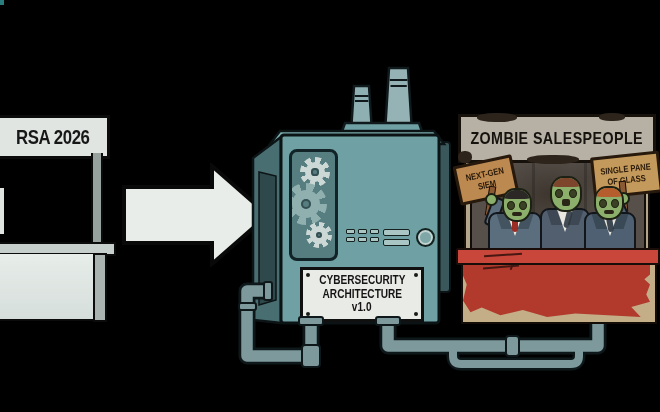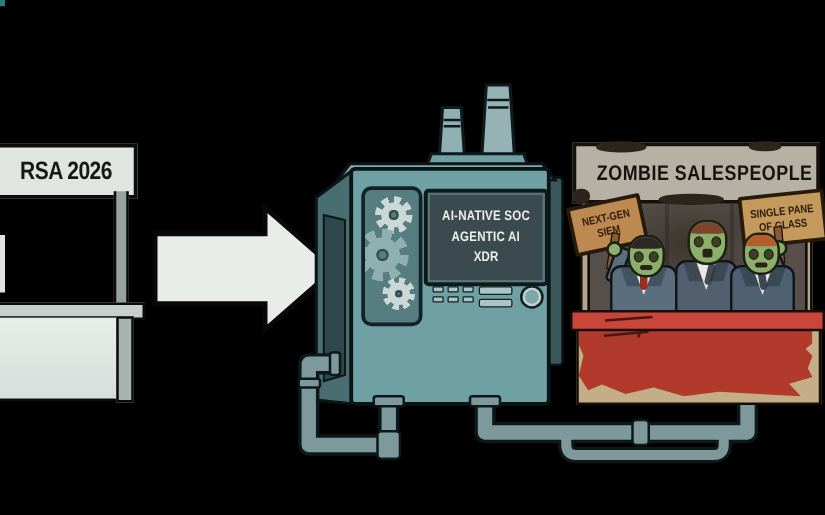--- a/index.html
+++ b/index.html
@@ -55,21 +55,21 @@
   #booth-post-l{left:464px;top:150px;width:12px;height:104px;background:#b2a78d;border:2px solid #140f0a;}
   #booth-post-r{left:634px;top:150px;width:12px;height:104px;background:#b2a78d;border:2px solid #140f0a;}
   #booth-backdrop{left:470px;top:152px;width:172px;height:101px;border:2px solid #120d08;
     background:
       radial-gradient(90px 60px at 45% 40%,rgba(40,32,24,.55),transparent 70%),
       radial-gradient(60px 40px at 82% 18%,rgba(40,32,24,.4),transparent 70%),
       linear-gradient(90deg,transparent 60px,rgba(0,0,0,.22) 60px,rgba(0,0,0,.22) 63px,transparent 63px,
                       transparent 112px,rgba(0,0,0,.22) 112px,rgba(0,0,0,.22) 115px,transparent 115px),
       #57504a;}
   #banner{left:458px;top:114px;width:192px;height:43px;background:#b6b1a4;border:3px solid #17110c;
-          display:flex;align-items:center;justify-content:flex-start;}
+          display:flex;align-items:center;justify-content:center;}
   #banner .lbl{font-weight:bold;font-size:17px;color:#16120e;letter-spacing:.5px;}
   .tatter{position:absolute;background:#2d251c;border-radius:45%;}
   .wood-sign{position:absolute;border:3px solid #27190c;border-radius:2px;display:flex;align-items:center;justify-content:center;}
   .wood-sign .ln{font-weight:bold;font-size:9px;line-height:1.2;color:#2a1a09;}
   #sign-left{left:456px;top:160px;width:54px;height:34px;background:#bc8950;transform:rotate(-12deg);}
   #sign-right{left:592px;top:154px;width:63px;height:36px;background:#c49a5c;transform:rotate(-6deg);}
   .stick{position:absolute;width:5px;height:28px;background:#8a5a34;border:1.5px solid #1a0f06;}
   #stick-left{left:487px;top:186px;transform:rotate(9deg);}
   #stick-right{left:620px;top:181px;transform:rotate(-5deg);}
 
@@ -128,40 +128,44 @@
     <polygon points="14,112 14,245 31,240 31,116" fill="#2e484b" stroke="#0c1416" stroke-width="1.5"></polygon>
     <rect x="36" y="75" width="158" height="188" rx="3" fill="#6fa1a4" stroke="#0b1314" stroke-width="3"></rect>
   </svg>
 
   <div class="abs" id="gear-panel">
     <div class="gear" style="--c:#ccd8d5;left:8px;top:5px;width:30px;height:30px;"></div>
     <div class="gear" style="--c:#8fb0af;left:-7px;top:31px;width:42px;height:42px;"></div>
     <div class="gear" style="--c:#ccd8d5;left:14px;top:70px;width:26px;height:26px;"></div>
   </div>
 
-  <div class="abs txtcol" id="screen">
-    <span class="ln cond">AI-NATIVE SOC</span>
-    <span class="ln cond">AGENTIC AI</span>
-    <span class="ln cond">XDR</span>
-  </div>
 
   <div class="abs" id="btn-squares">
     <i></i>
       <i></i>
       <i></i>
     <i></i>
       <i></i>
       <i></i>
   </div>
   <div class="abs" id="btn-bars">
     <i></i>
       <i></i>
   </div>
   <div class="abs" id="btn-dial"></div>
 
+  <div class="abs txtcol" id="plate">
+    <div class="screw" style="left:3px;top:3px;"></div>
+    <div class="screw" style="right:3px;top:3px;"></div>
+    <div class="screw" style="left:3px;bottom:3px;"></div>
+    <div class="screw" style="right:3px;bottom:3px;"></div>
+    <span class="ln cond">CYBERSECURITY</span>
+    <span class="ln cond">ARCHITECTURE</span>
+    <span class="ln cond">v1.0</span>
+  </div>
 
   <svg class="abs" id="pipes-svg" width="660" height="412" viewBox="0 0 660 412">
     <g fill="none" stroke="#0e181a" stroke-linejoin="round">
       <path d="M272,291 L247,291 L247,356 L317,356" stroke-width="17"></path>
       <path d="M311,356 L311,321" stroke-width="17"></path>
       <path d="M388,321 L388,346 L598,346 L598,316" stroke-width="17"></path>
       <path d="M453,349 L453,356 Q453,364 461,364 L571,364 Q579,364 579,356 L579,349" stroke-width="13"></path>
     </g>
     <g fill="none" stroke="#7e999c" stroke-linejoin="round">
       <path d="M272,291 L247,291 L247,356 L317,356" stroke-width="11.5"></path>

